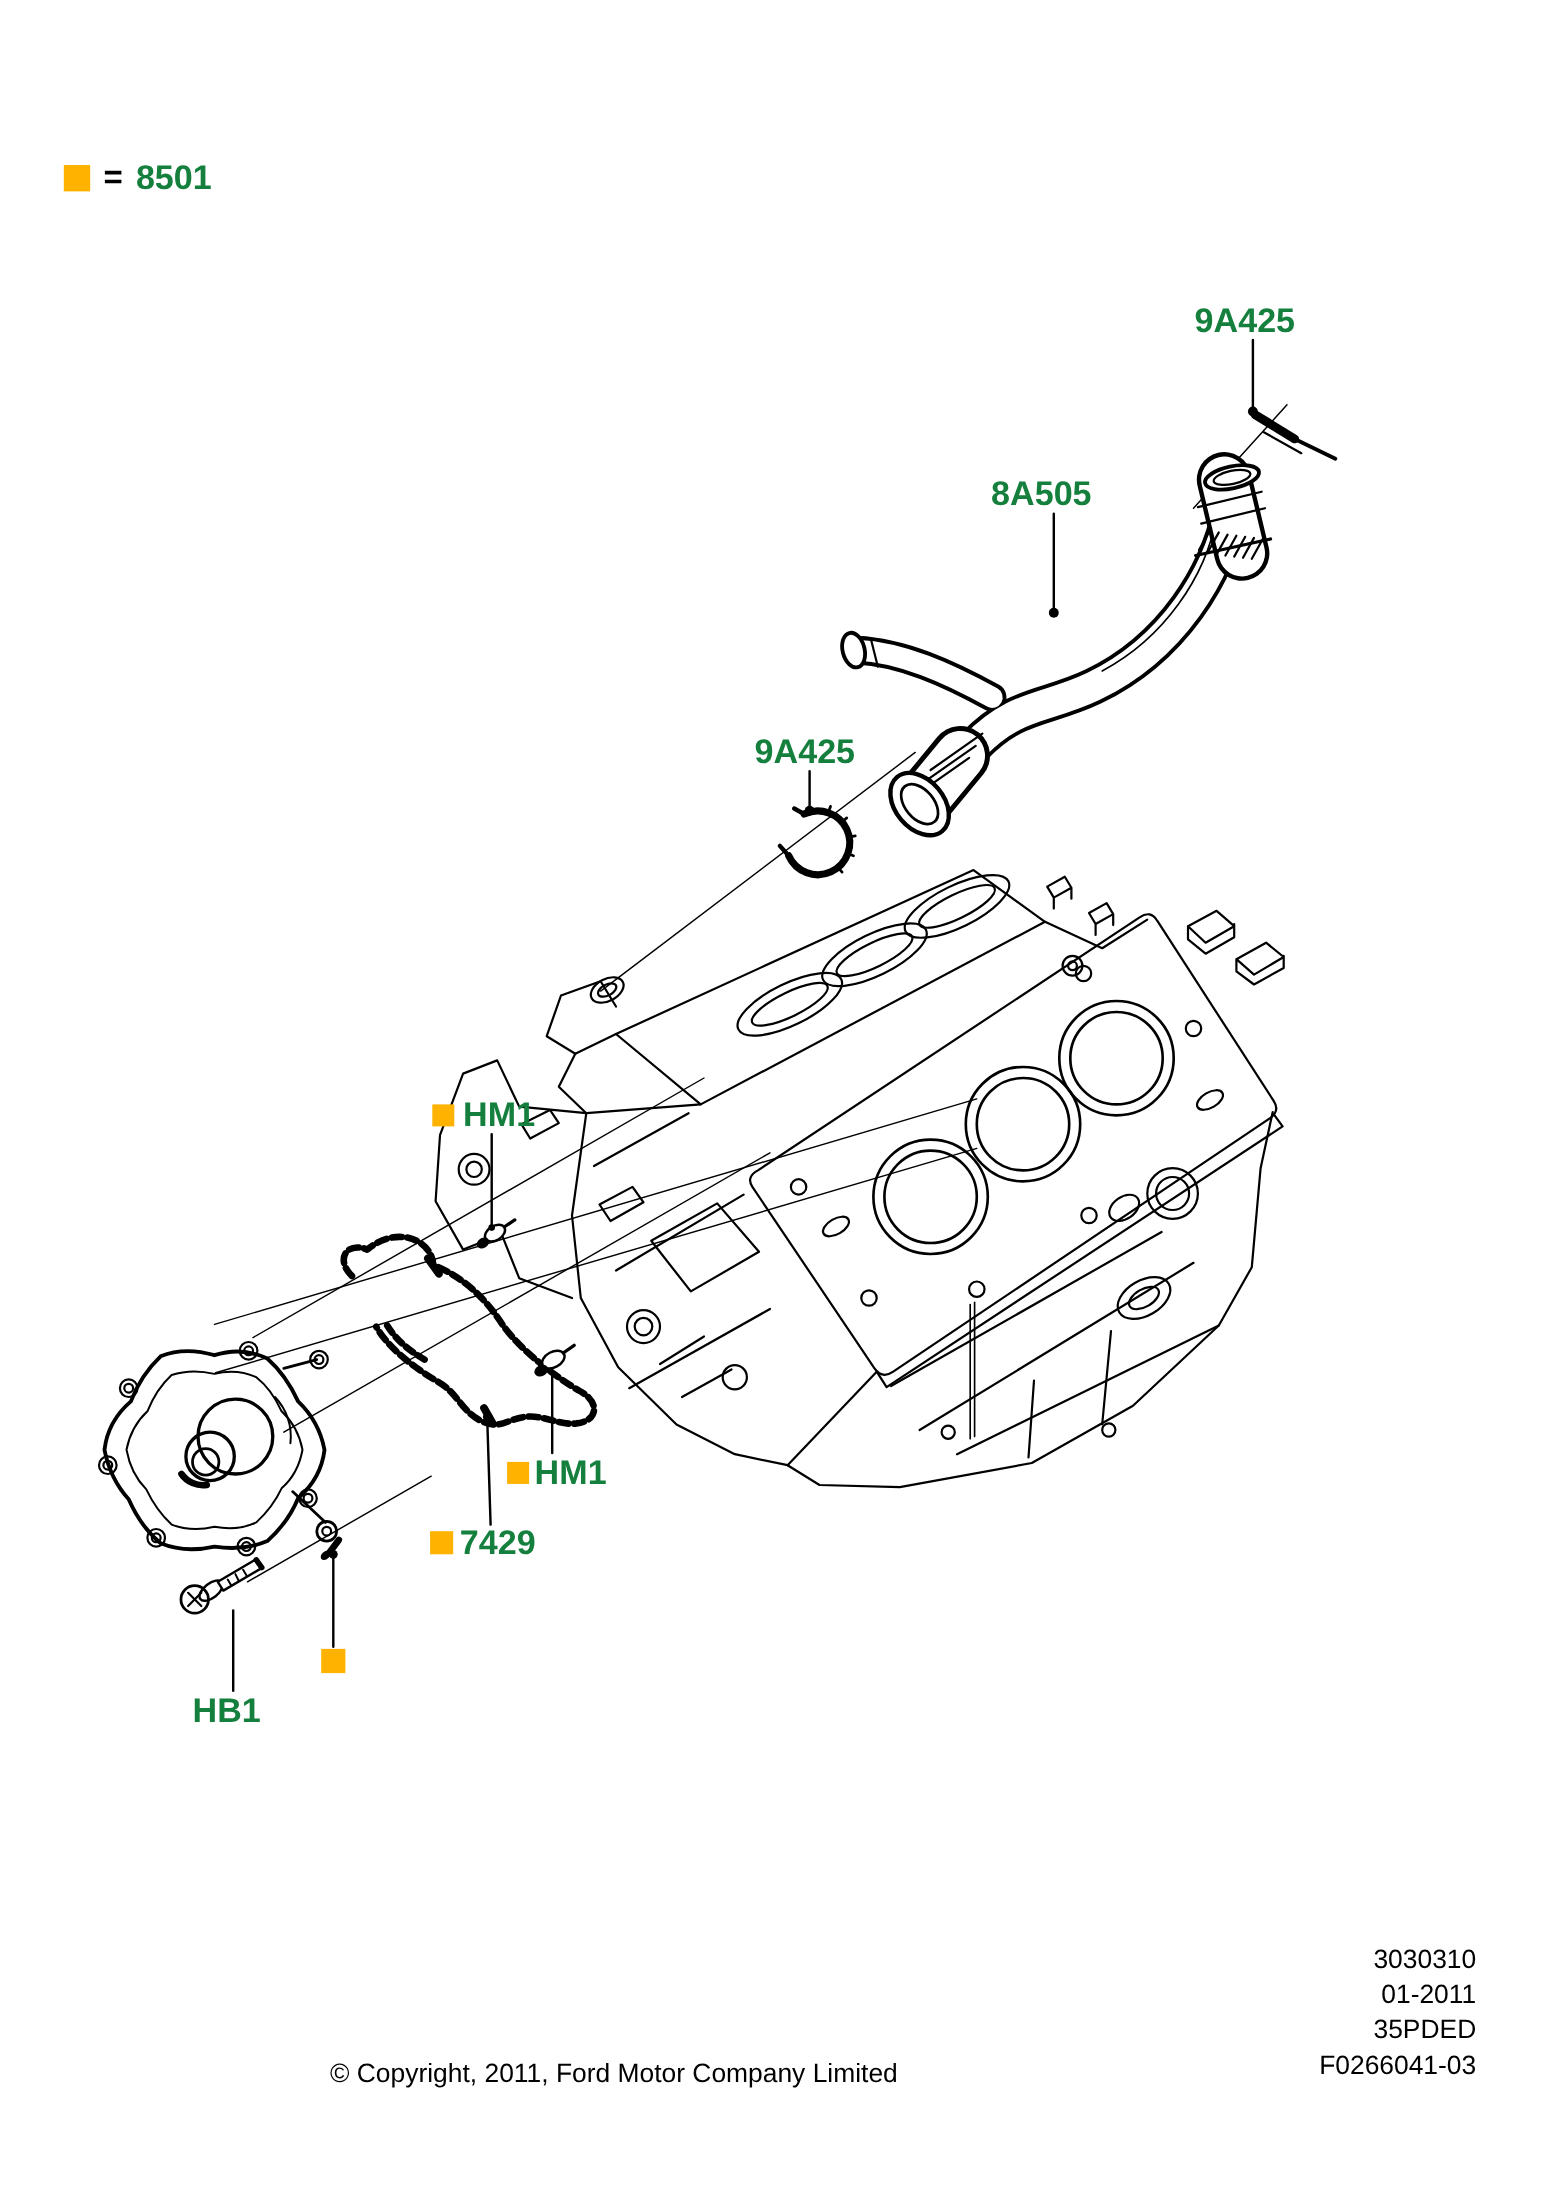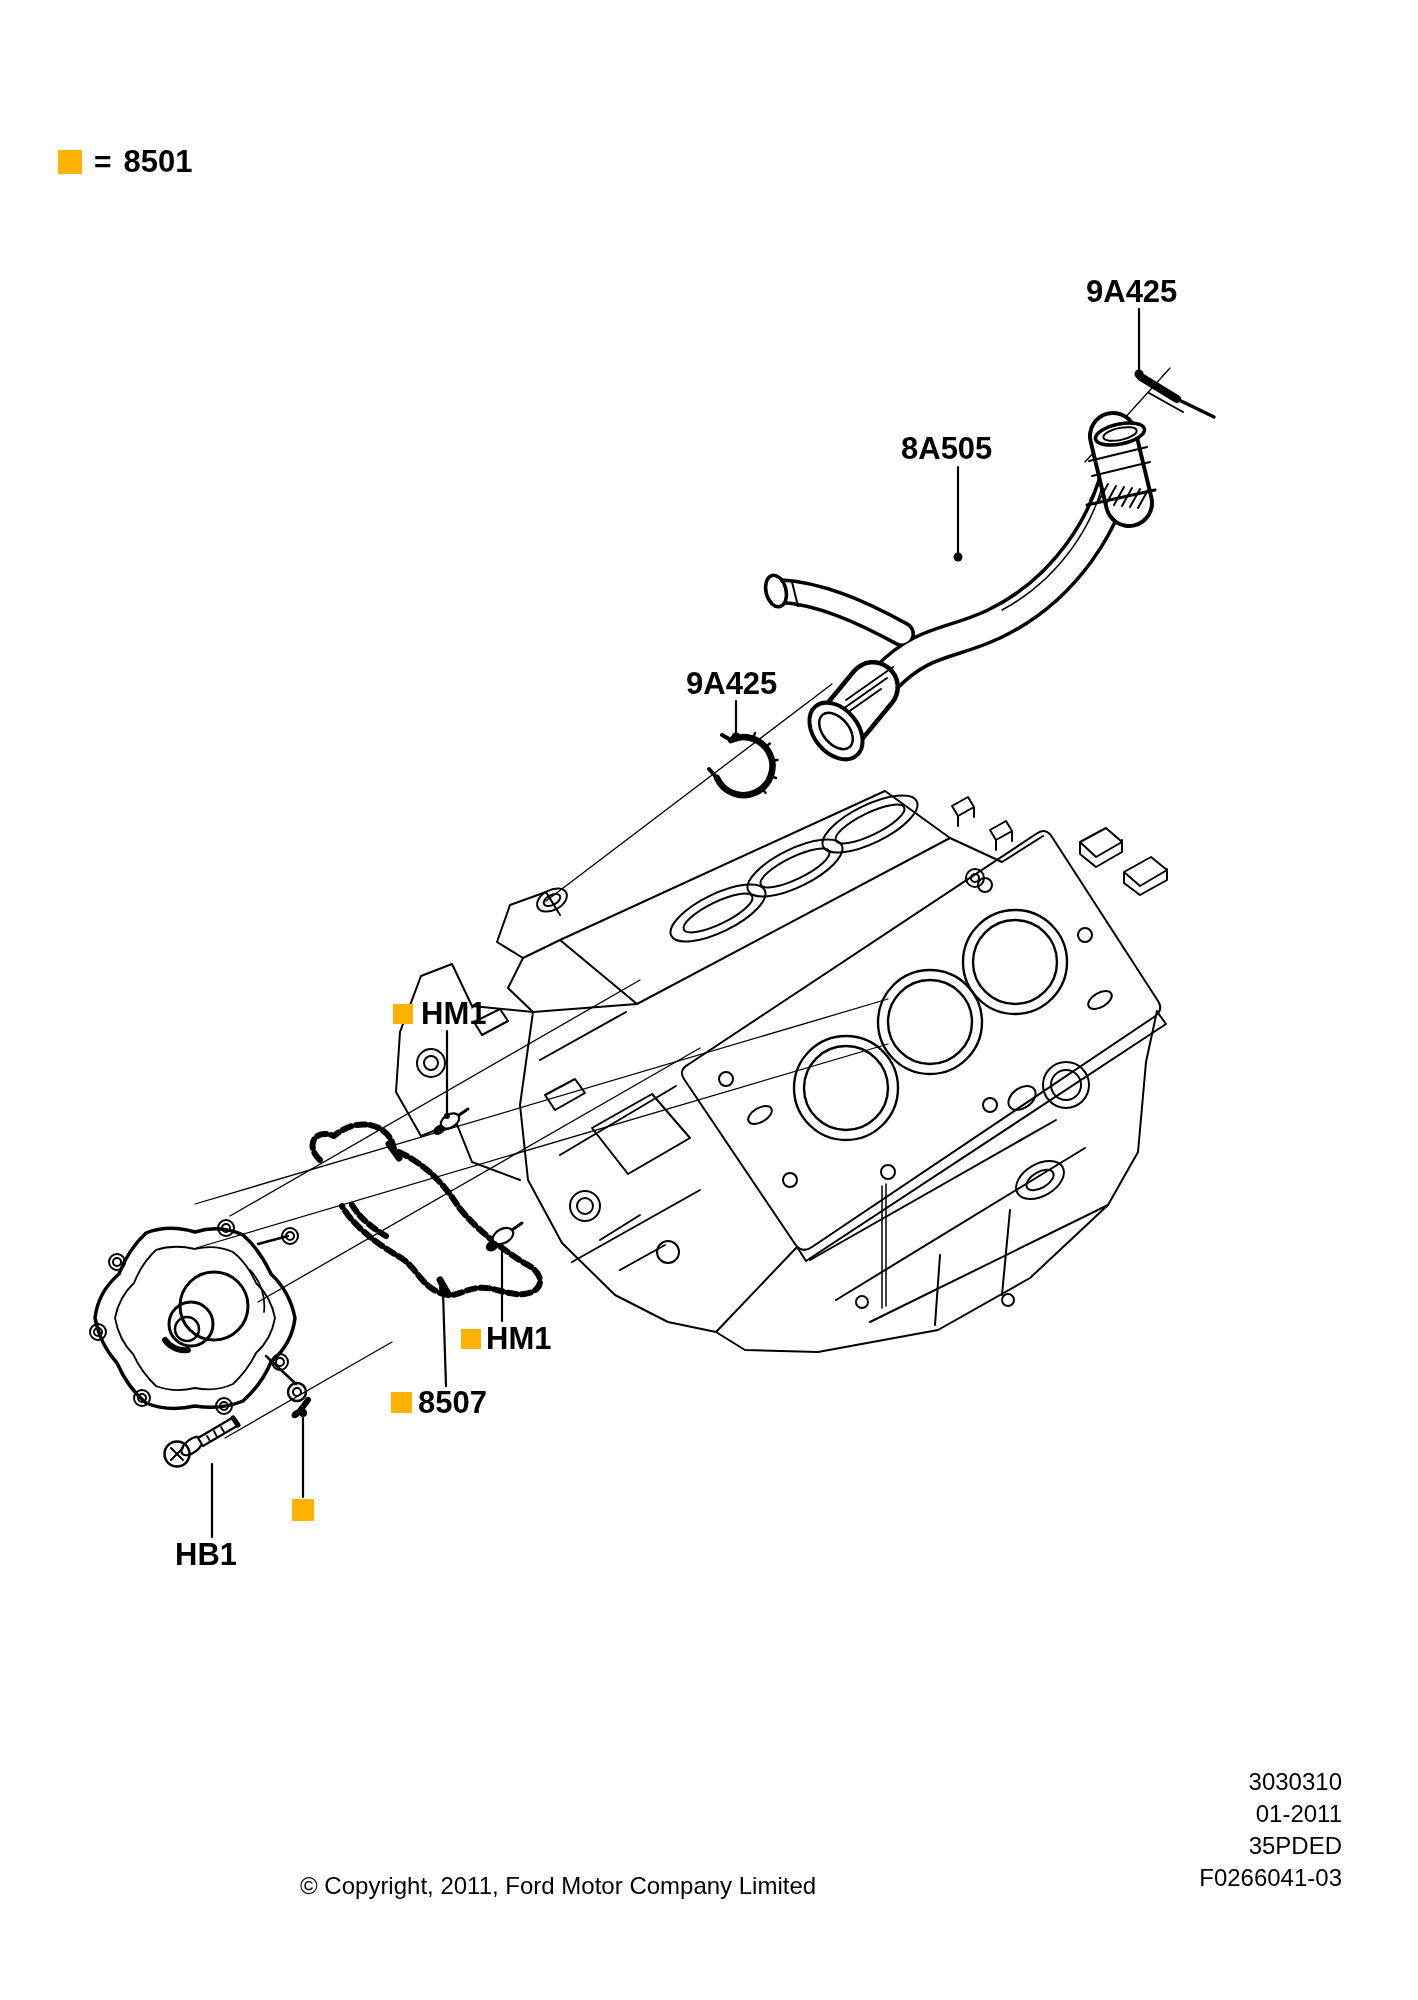--- a/index.html
+++ b/index.html
@@ -1,21 +1,21 @@
 <!DOCTYPE html>
 <html><head>
 <meta charset="utf-8">
 <style>
   html,body{margin:0;padding:0;}
   body{background:#fff;font-family:"Liberation Sans",sans-serif;}
   #stage{position:relative;width:1418px;height:2000px;background:#fff;overflow:hidden;}
   #art{position:absolute;left:0;top:0;z-index:1;}
   .callout{position:absolute;display:flex;align-items:center;z-index:2;}
   .callout .sw{display:inline-block;background:#ffb300;}
-  .callout .lbl{color:#000000;font-weight:bold;font-size:31px;line-height:1;letter-spacing:0px;white-space:nowrap;}
+  .callout .lbl{color:#15803d;font-weight:bold;font-size:31px;line-height:1;letter-spacing:0px;white-space:nowrap;}
   .sw20{width:20px;height:20px;margin-right:8px;}
   .sw22{width:22px;height:22px;}
   .sw24{width:24px;height:24px;margin-right:12px;}
   .eq{color:#000;font-weight:bold;font-size:30px;line-height:1;margin-right:12px;}
   .docinfo{position:absolute;left:1058px;top:1766px;width:284px;text-align:right;z-index:2;
            font-size:24px;line-height:32px;color:#000;}
   .copyright{position:absolute;left:300px;top:1872px;width:740px;text-align:left;z-index:2;
              font-size:24px;color:#000;}
 </style>
 </head>
@@ -280,21 +280,21 @@
     <span class="lbl">HM1</span>
   </div>
 
   <div class="callout" style="left:461px;top:1323px;">
     <span class="sw sw20" style="margin-right:5px;"></span>
     <span class="lbl">HM1</span>
   </div>
 
   <div class="callout" style="left:391px;top:1387px;">
     <span class="sw sw20" style="width:21px;height:21px;margin-right:6px;"></span>
-    <span class="lbl">8507</span>
+    <span class="lbl">7429</span>
   </div>
 
   <div class="callout" style="left:175px;top:1539px;">
     <span class="lbl">HB1</span>
   </div>
 
   <div class="callout" style="left:292px;top:1499px;">
     <span class="sw sw22"></span>
   </div>
 

